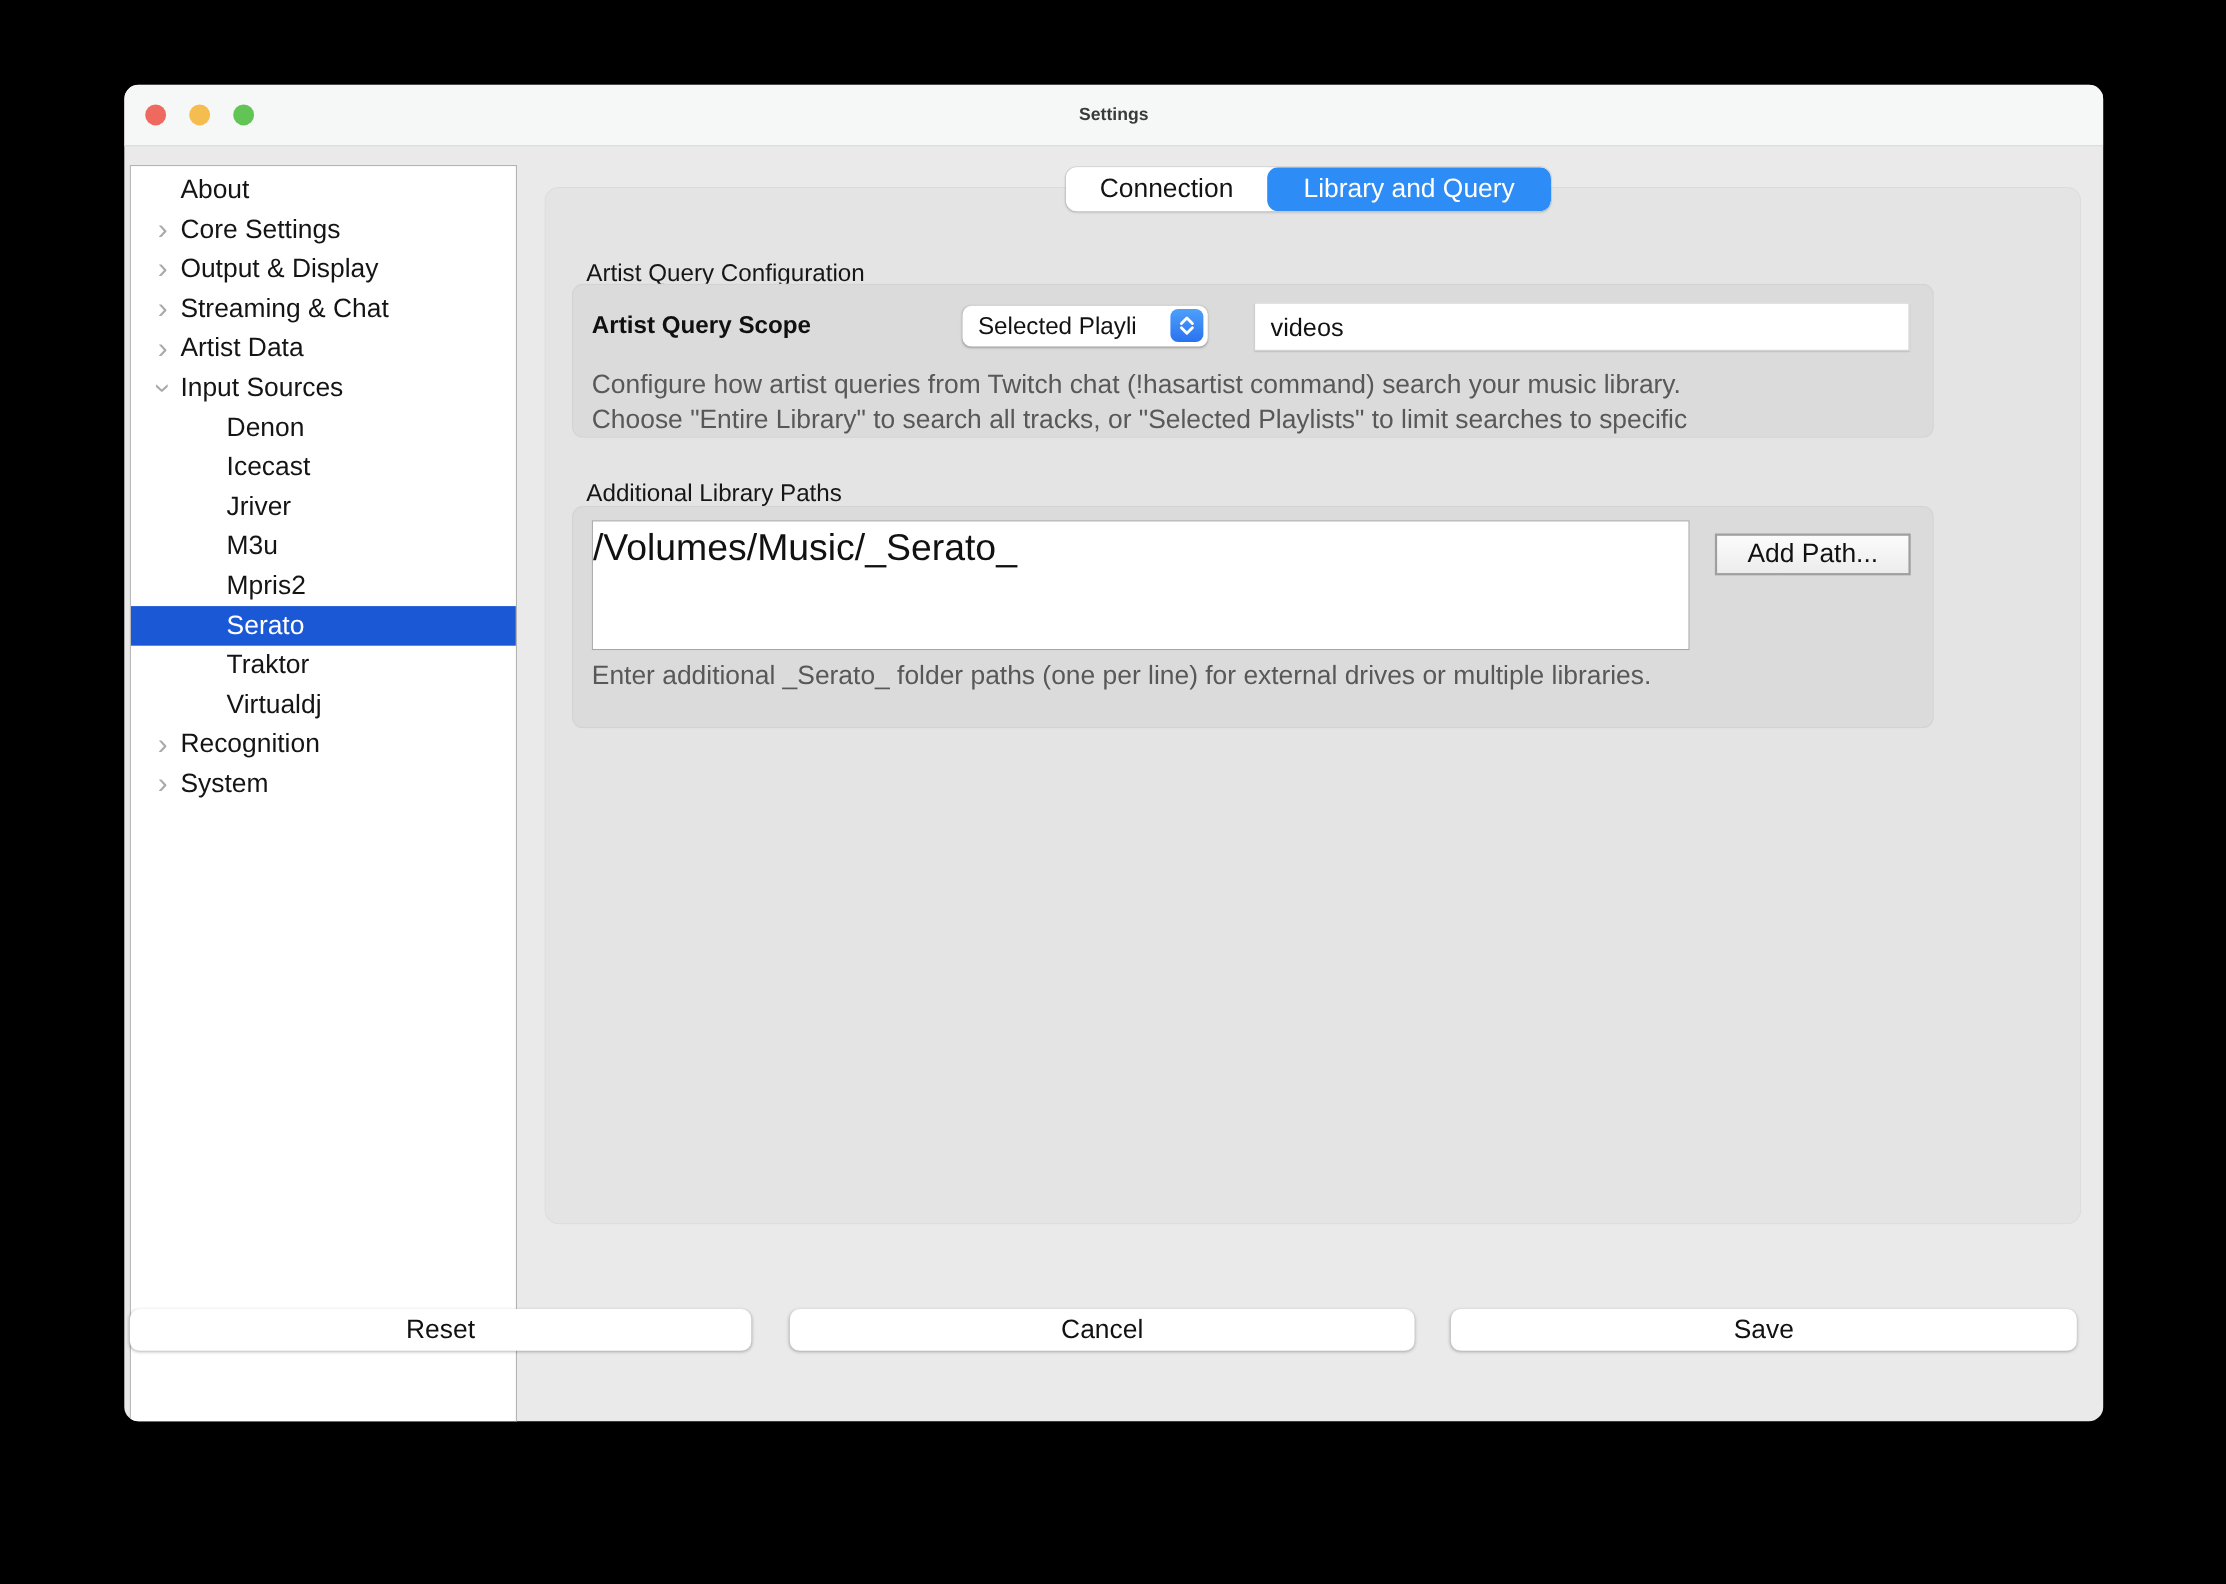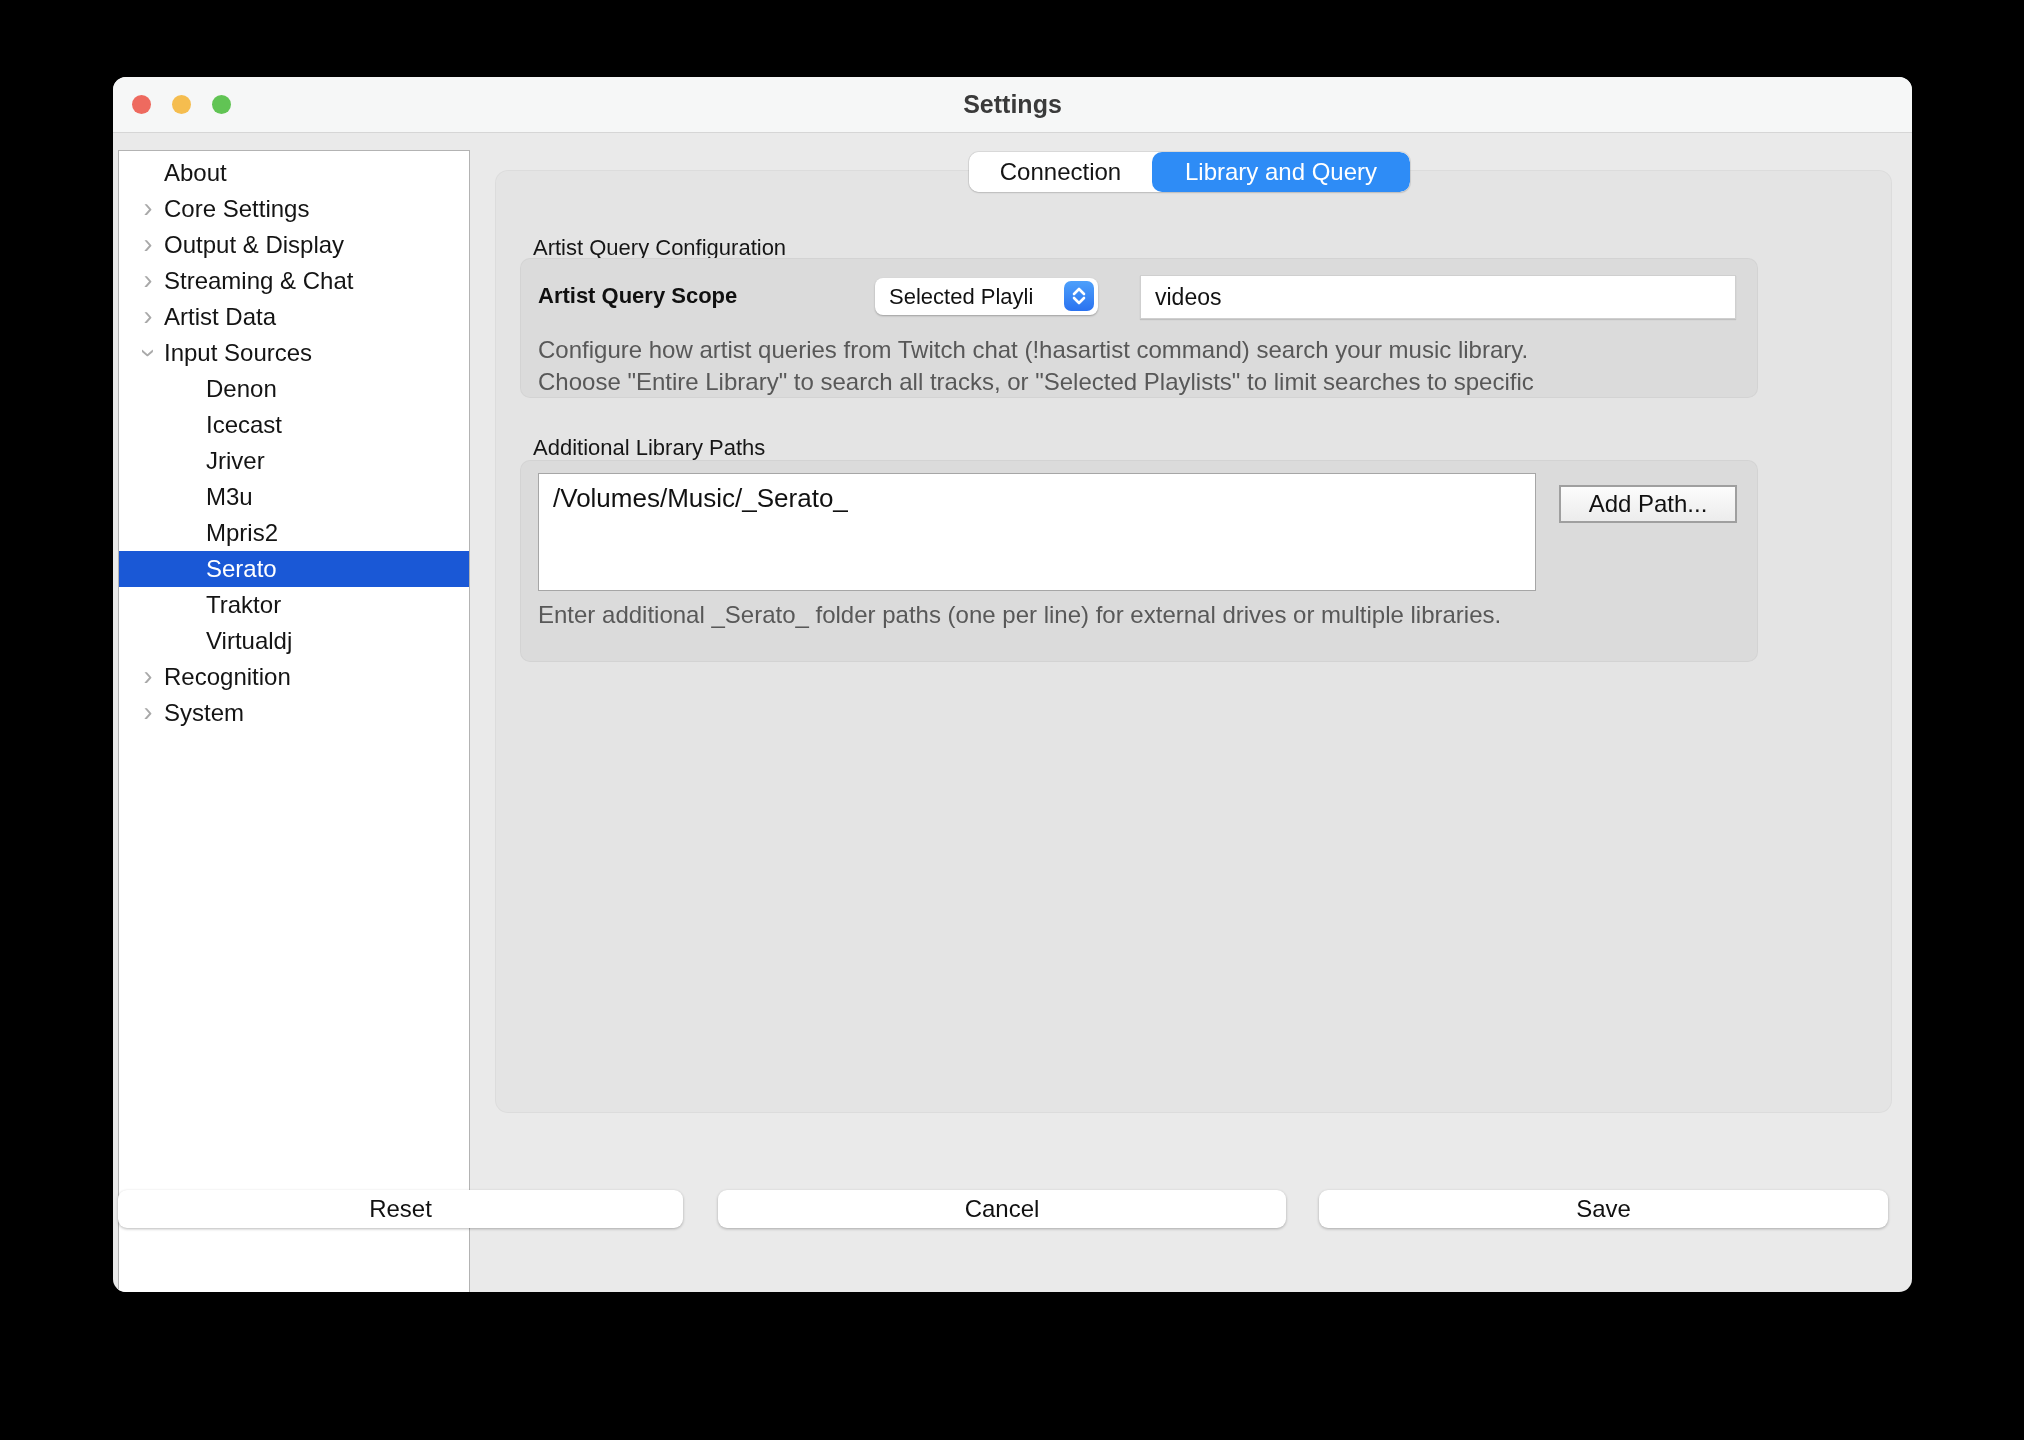--- a/index.html
+++ b/index.html
@@ -17,21 +17,21 @@
     box-shadow:0 18px 50px rgba(0,0,0,.55);
   }
   
   .titlebar {
     position:absolute; left:0; top:0; right:0; height:55px;
     background:#f6f7f7; border-bottom:1px solid #d6d6d6;
   }
   .win-title {
     position:absolute; left:0; right:0; top:0; height:55px;
     line-height:55px; text-align:center;
-    font-size:25px; font-weight:bold; color:#3a3a3a;
+    font-size:16px; font-weight:bold; color:#3a3a3a;
   }
   .light { position:absolute; top:18px; width:19px; height:19px; border-radius:50%; border:none; padding:0; cursor:default; }
   .light.red    { left:19px;  background:#ee6a5f; }
   .light.yellow { left:59px;  background:#f5bd4f; }
   .light.green  { left:99px;  background:#61c454; }
 
   
   .sidebar {
     position:absolute; left:5px; top:73px;
     width:352px; height:1316px;
@@ -102,21 +102,21 @@
     font-size:23px; color:#111; padding:0 14px; font-family:inherit;
     box-shadow:0 1px 1px rgba(0,0,0,.12);
   }
   .helper { position:absolute; left:18px; right:18px; font-size:24px; color:#585858; line-height:32px; }
   #helper1 { top:76px; }
   #helper2 { top:140px; line-height:30px; }
 
   .textarea {
     position:absolute; left:18px; top:13px; width:998px; height:118px;
     box-sizing:border-box; border:1px solid #a6a6a6; background:#fff;
-    font-size:26px; color:#111; padding:8px 14px; resize:none;
+    font-size:34px; color:#111; padding:8px 0; resize:none;
     font-family:inherit; line-height:32px;
   }
   .add-btn {
     position:absolute; left:1039px; top:25px; width:178px; height:38px;
     box-sizing:border-box; border:2px solid #9f9f9f;
     background:linear-gradient(#fcfcfc,#ececec);
     font-size:24px; color:#111; font-family:inherit; cursor:default;
   }
 
   .footer-btn {

